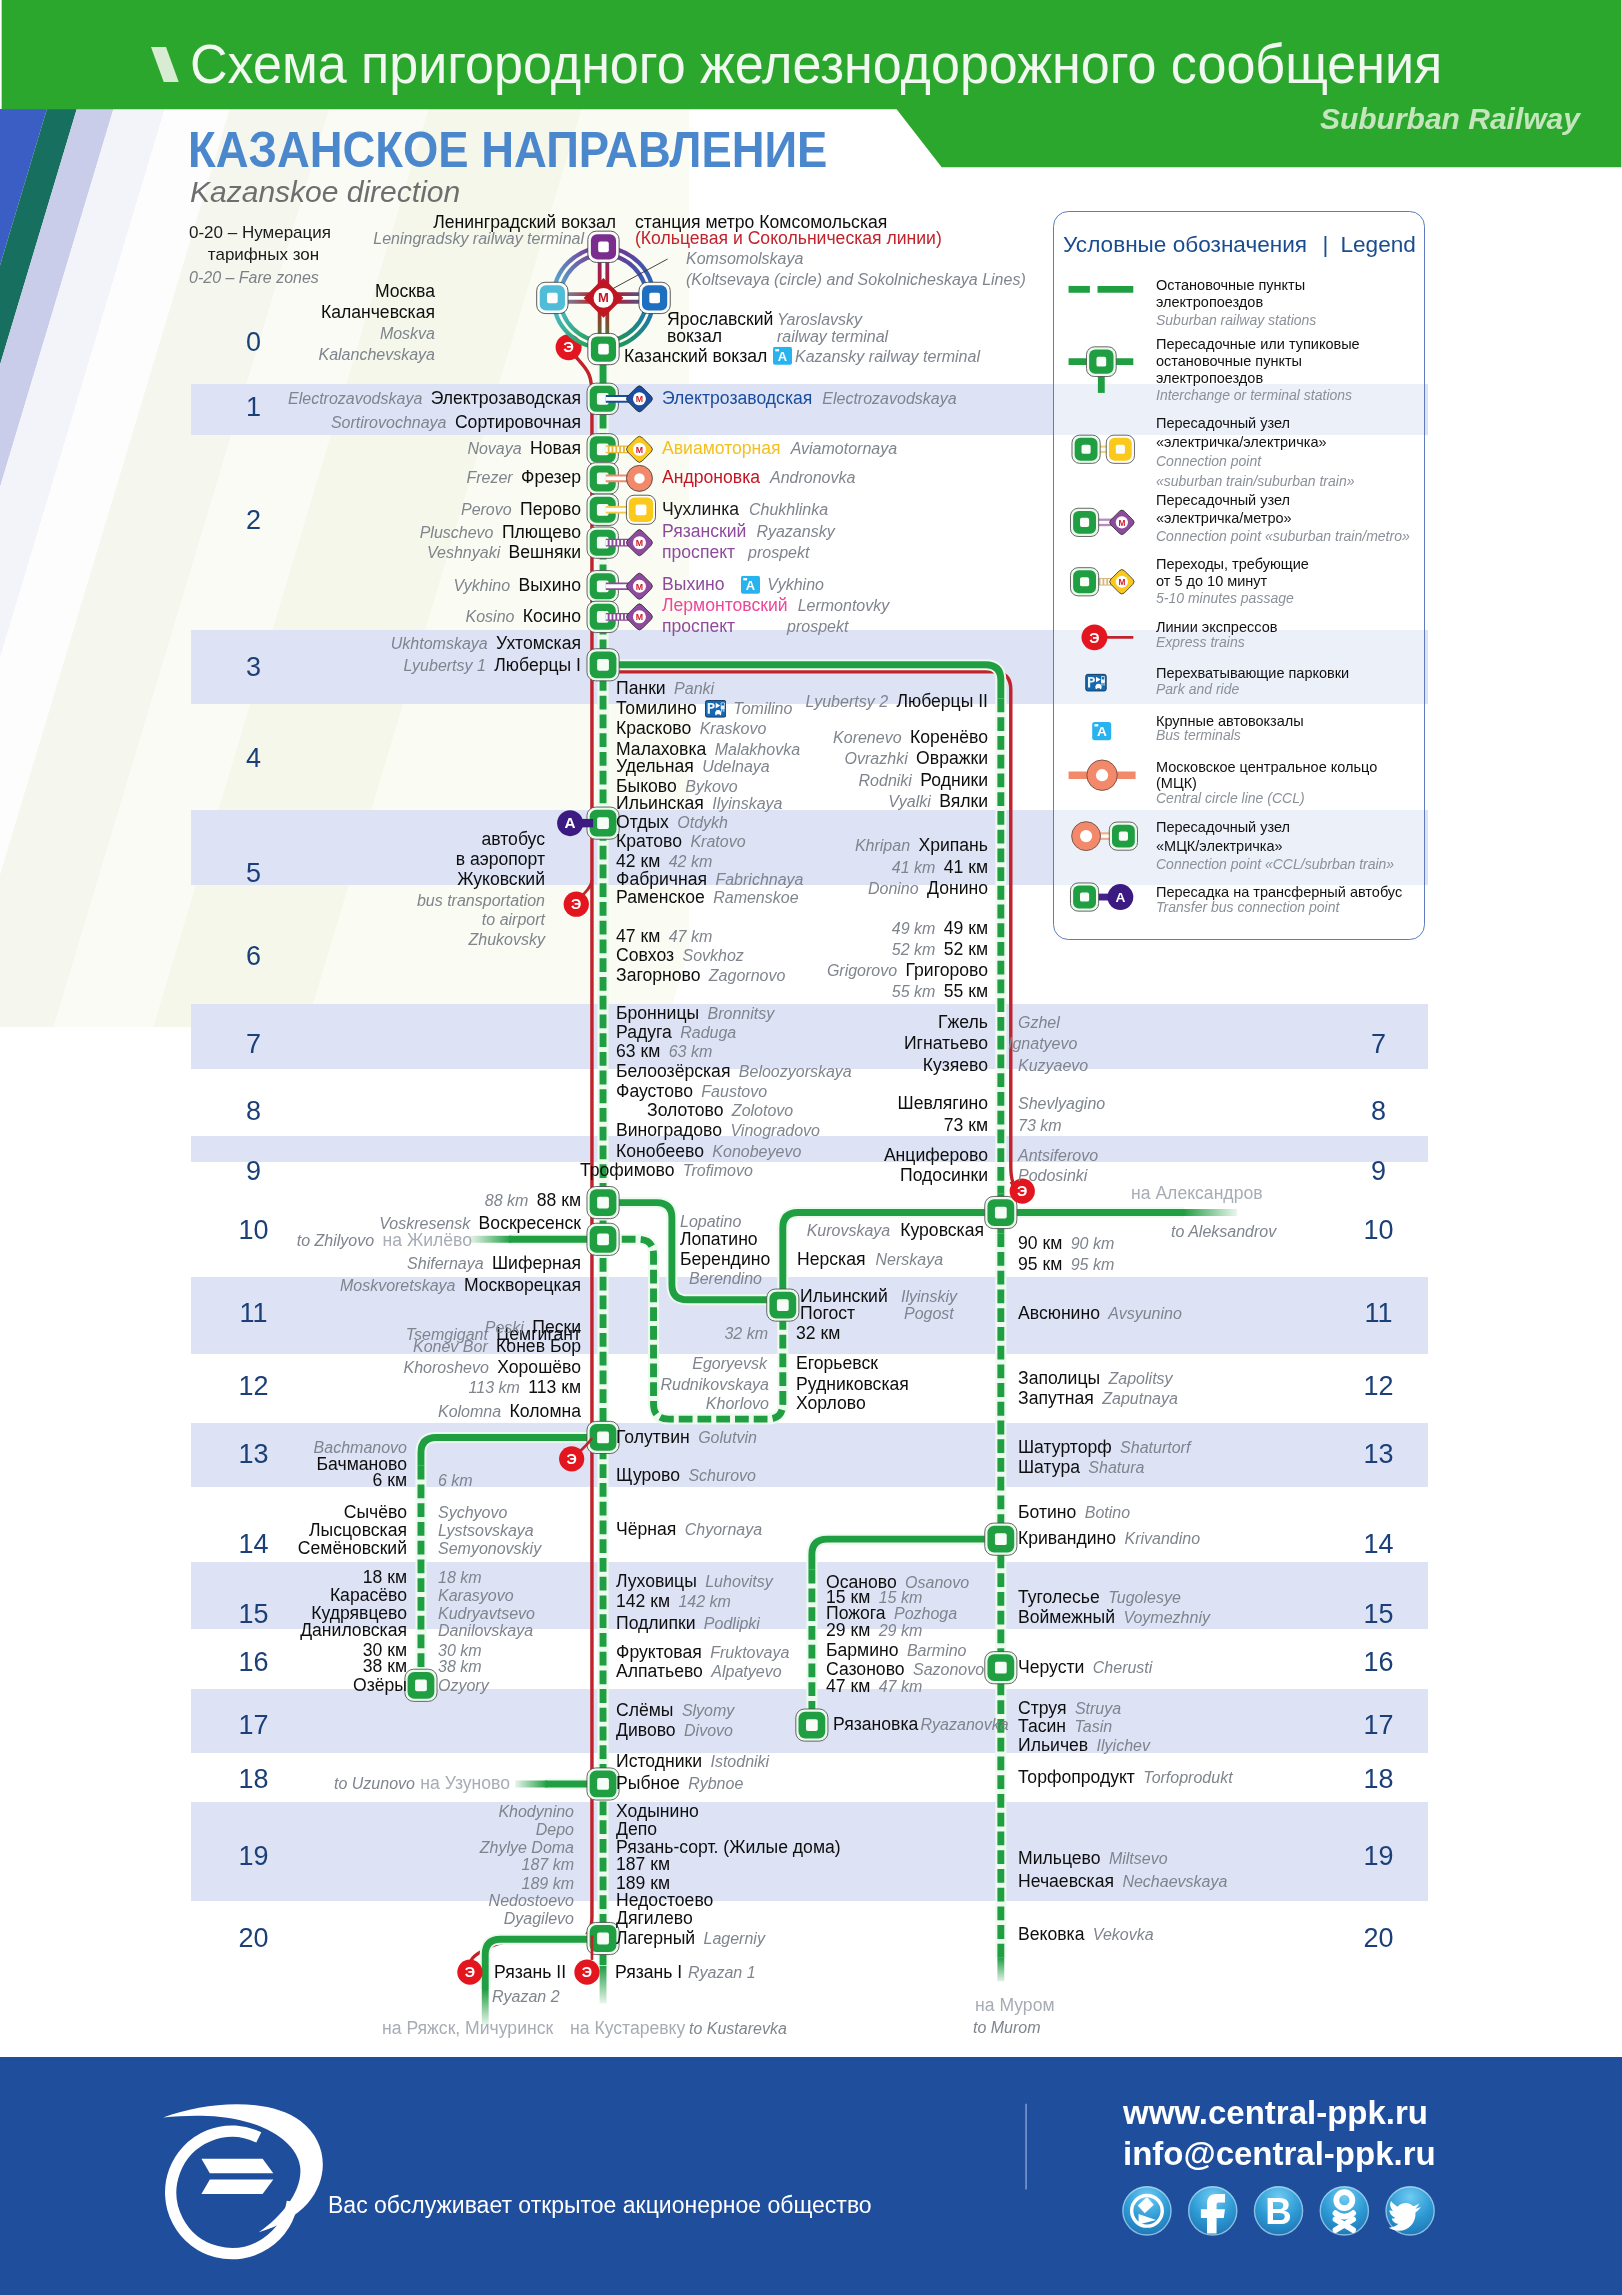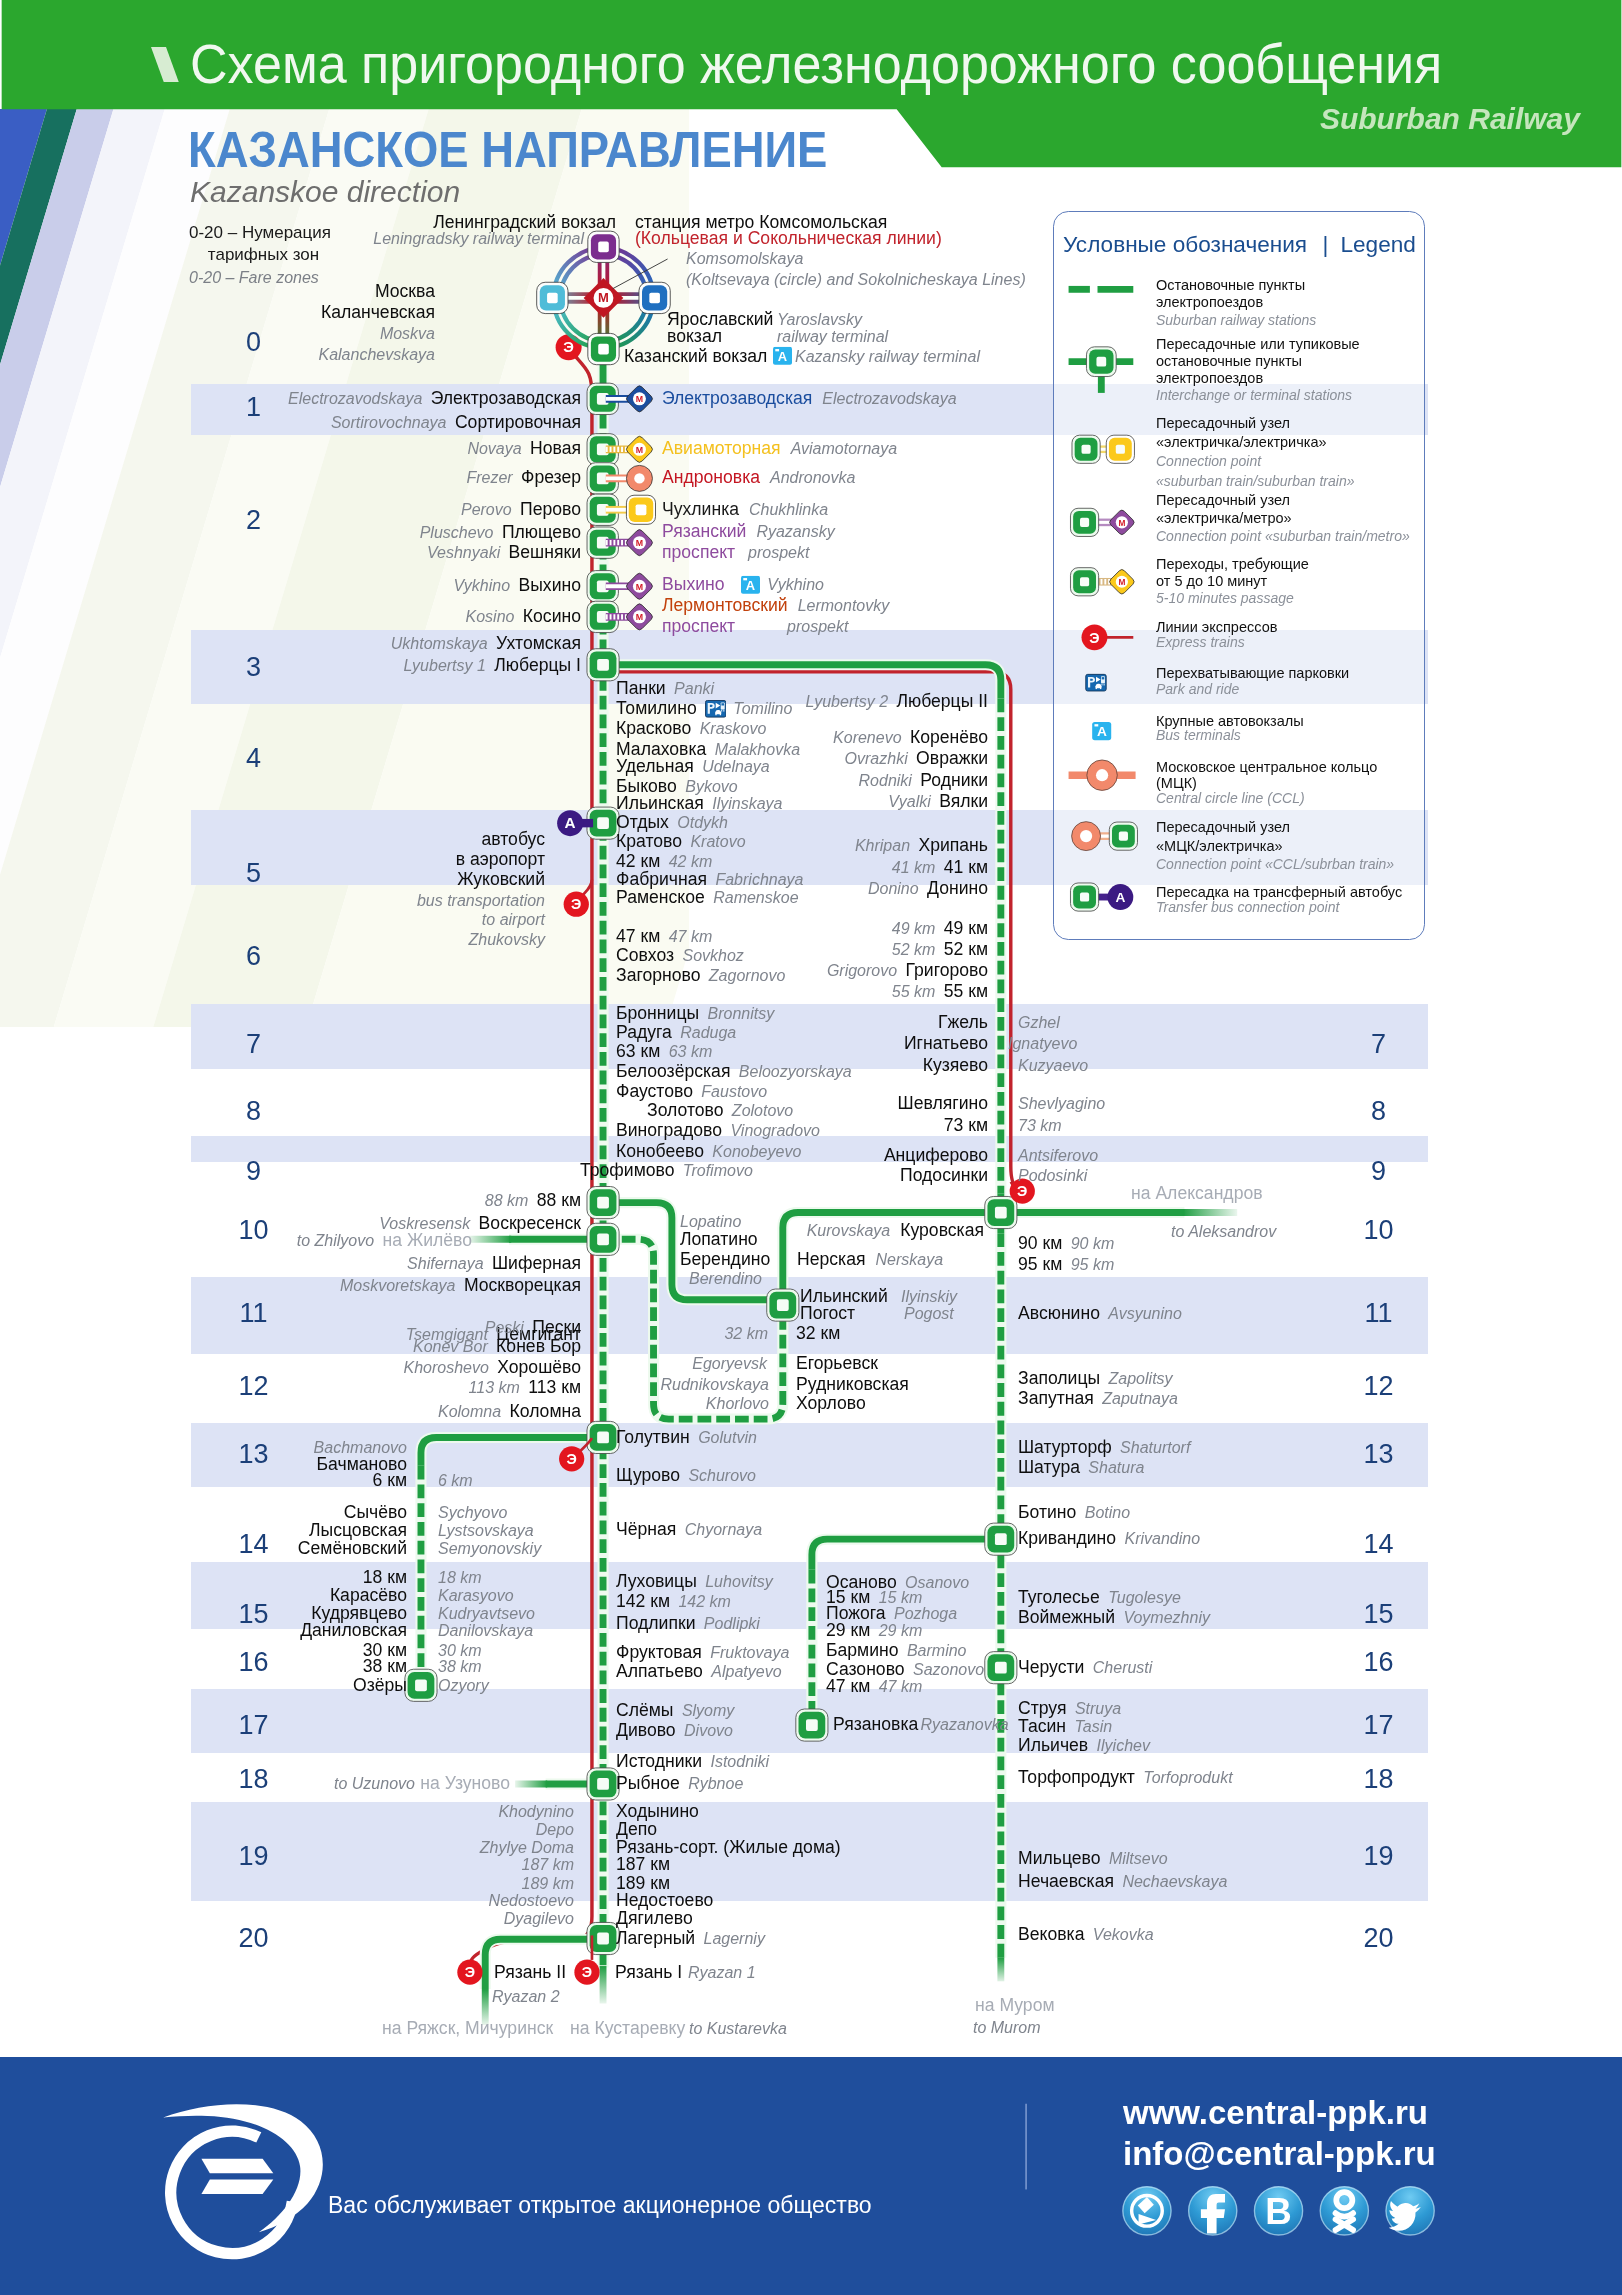--- a/index.html
+++ b/index.html
@@ -625,21 +625,21 @@
 <div class="lbl" style="left:662px;top:478px;"><span class="ru" style="color:#c41622;">Андроновка</span><span style="display:inline-block;width:10px"></span><span class="en">Andronovka</span></div>
 <div class="lbl" style="left:662px;top:510px;"><span class="ru" style="color:#1a1a1a;">Чухлинка</span><span style="display:inline-block;width:10px"></span><span class="en">Chukhlinka</span></div>
 <div class="lbl" style="left:662px;top:532px;"><span class="ru" style="color:#8e4b9e;">Рязанский</span><span style="display:inline-block;width:10px"></span><span class="en">Ryazansky</span></div>
 <div class="lbl" style="left:662px;top:553px;"><span class="ru" style="color:#8e4b9e;">проспект</span></div>
 <div class="lbl" style="left:748px;top:553px;"><span class="en">prospekt</span></div>
 <div class="lbl" style="left:662px;top:586px;"><span class="ru" style="color:#8e4b9e;">Выхино</span><span style="display:inline-block;width:10px"></span><span style="display:inline-block;vertical-align:-3.8px;margin:0 6.9px;"><svg width="19" height="18.4" viewBox="0 0 25 24">
           <rect x="0" y="0" width="25" height="24" rx="3" fill="#29b3ee"></rect>
           <text x="12.5" y="19" text-anchor="middle" font-family="Liberation Sans,sans-serif" font-size="17" font-weight="700" fill="#fff">A</text>
           <rect x="3" y="3" width="5" height="3" fill="#fff"></rect>
         </svg></span><span class="en">Vykhino</span></div>
-<div class="lbl" style="left:662px;top:606px;"><span class="ru" style="color:#c2410c;">Лермонтовский</span><span style="display:inline-block;width:10px"></span><span class="en">Lermontovky</span></div>
+<div class="lbl" style="left:662px;top:606px;"><span class="ru" style="color:#ec4899;">Лермонтовский</span><span style="display:inline-block;width:10px"></span><span class="en">Lermontovky</span></div>
 <div class="lbl" style="left:662px;top:627px;"><span class="ru" style="color:#8e4b9e;">проспект</span></div>
 <div class="lbl" style="left:787px;top:627px;"><span class="en">prospekt</span></div>
 <div class="lbl" style="left:680px;top:1222px;"><span class="en">Lopatino</span></div>
 <div class="lbl" style="left:680px;top:1240px;"><span class="ru">Лопатино</span></div>
 <div class="lbl" style="left:680px;top:1260px;"><span class="ru">Берендино</span></div>
 <div class="lbl" style="left:689px;top:1279px;"><span class="en">Berendino</span></div>
 <div class="lbl" style="left:800px;top:1297px;"><span class="ru">Ильинский</span></div>
 <div class="lbl" style="left:800px;top:1314px;"><span class="ru">Погост</span></div>
 <div class="lbl" style="left:901px;top:1297px;"><span class="en">Ilyinskiy</span></div>
 <div class="lbl" style="left:904px;top:1314px;"><span class="en">Pogost</span></div>

